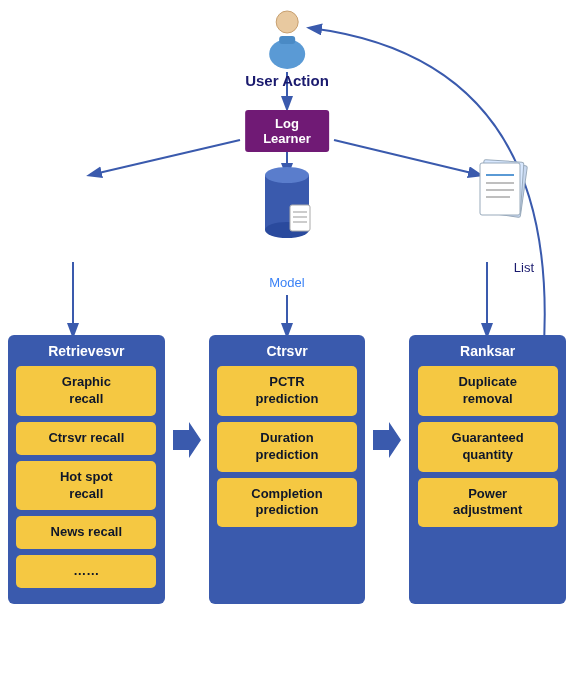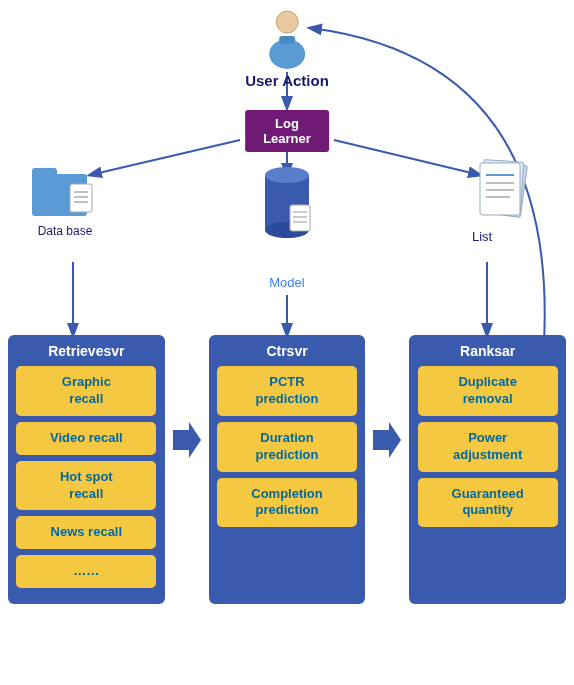--- a/index.html
+++ b/index.html
@@ -93,21 +93,22 @@
       margin-top: 30px;
     }
 
     
     .list-area {
       position: absolute;
       top: 155px;
       right: 40px;
       display: flex;
       flex-direction: column;
-      align-items: flex-start;
+      align-items: flex-end;
+      gap: 31px;
     }
 
     .list-label {
       font-size: 13px;
       color: #1a1a6e;
       margin-top: 4px;
       text-align: center;
     }
 
     
@@ -141,21 +142,21 @@
 
     .col-item {
       background: #f5c842;
       border-radius: 5px;
       padding: 8px 6px;
       margin-bottom: 6px;
       width: 140px;
       text-align: center;
       font-size: 13px;
       font-weight: bold;
-      color: #0369a1;
+      color: #0f172a;
       line-height: 1.3;
     }
 
     
     svg.connectors {
       position: absolute;
       top: 0;
       left: 0;
       width: 574px;
       height: 685px;
@@ -202,34 +203,20 @@
 
       <rect x="18" y="28" width="16" height="8" rx="3" fill="#4a8ac5"></rect>
     </svg>
     <div class="user-label">User Action</div>
   </div>
 
   <div class="log-learner-box">
     <span>Log<br>Learner</span>
   </div>
 
-  <div class="database-area">
-
-    <svg width="70" height="60" viewBox="0 0 70 60">
-
-      <rect x="2" y="14" width="55" height="42" rx="3" fill="#5a9ad5"></rect>
-      <rect x="2" y="8" width="25" height="10" rx="3" fill="#5a9ad5"></rect>
-
-      <rect x="40" y="24" width="22" height="28" rx="2" fill="white" stroke="#aaa" stroke-width="1"></rect>
-      <line x1="44" y1="32" x2="58" y2="32" stroke="#aaa" stroke-width="1.5"></line>
-      <line x1="44" y1="37" x2="58" y2="37" stroke="#aaa" stroke-width="1.5"></line>
-      <line x1="44" y1="42" x2="58" y2="42" stroke="#aaa" stroke-width="1.5"></line>
-    </svg>
-    <div class="database-label">Data base</div>
-  </div>
 
   <div class="cylinder-area">
     <svg width="60" height="90" viewBox="0 0 60 90">
 
       <rect x="8" y="20" width="44" height="55" fill="#3a5aad"></rect>
 
       <ellipse cx="30" cy="20" rx="22" ry="8" fill="#5a7dcc"></ellipse>
 
       <ellipse cx="30" cy="75" rx="22" ry="8" fill="#2a4a9d"></ellipse>
 
@@ -255,21 +242,21 @@
       <line x1="14" y1="42" x2="38" y2="42" stroke="#aaa" stroke-width="1.5"></line>
     </svg>
     <div class="list-label">List</div>
   </div>
 
   <div class="columns-area">
 
     <div class="column">
       <div class="column-title">Retrievesvr</div>
       <div class="col-item">Graphic<br>recall</div>
-      <div class="col-item">Video recall</div>
+      <div class="col-item">Ctrsvr recall</div>
       <div class="col-item">Hot spot<br>recall</div>
       <div class="col-item">News recall</div>
       <div class="col-item">……</div>
     </div>
 
     <div style="display:flex;align-items:center;justify-content:center;padding-bottom:60px;">
       <svg width="28" height="36" viewBox="0 0 28 36">
         <polygon points="0,8 16,8 16,0 28,18 16,36 16,28 0,28" fill="#3a5aad"></polygon>
       </svg>
     </div>
@@ -283,19 +270,19 @@
 
     <div style="display:flex;align-items:center;justify-content:center;padding-bottom:60px;">
       <svg width="28" height="36" viewBox="0 0 28 36">
         <polygon points="0,8 16,8 16,0 28,18 16,36 16,28 0,28" fill="#3a5aad"></polygon>
       </svg>
     </div>
 
     <div class="column">
       <div class="column-title">Ranksar</div>
       <div class="col-item">Duplicate<br>removal</div>
+      <div class="col-item">Guaranteed<br>quantity</div>
       <div class="col-item">Power<br>adjustment</div>
-      <div class="col-item">Guaranteed<br>quantity</div>
     </div>
 
   </div>
 
 </div>
 
 </body></html>

